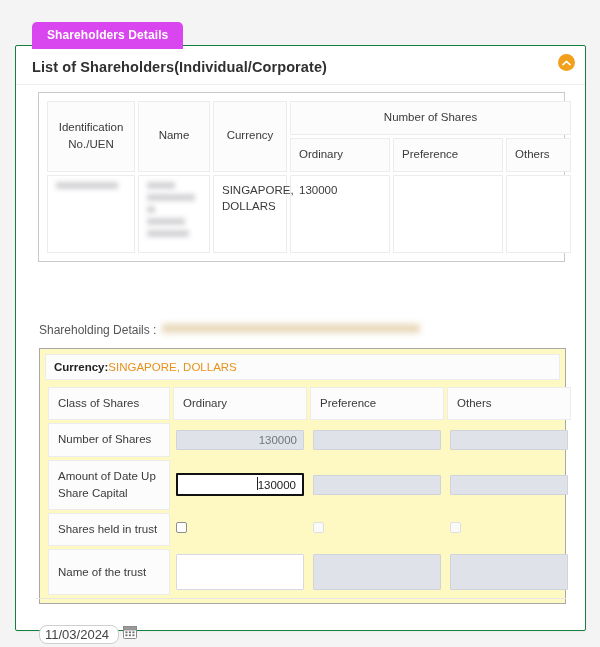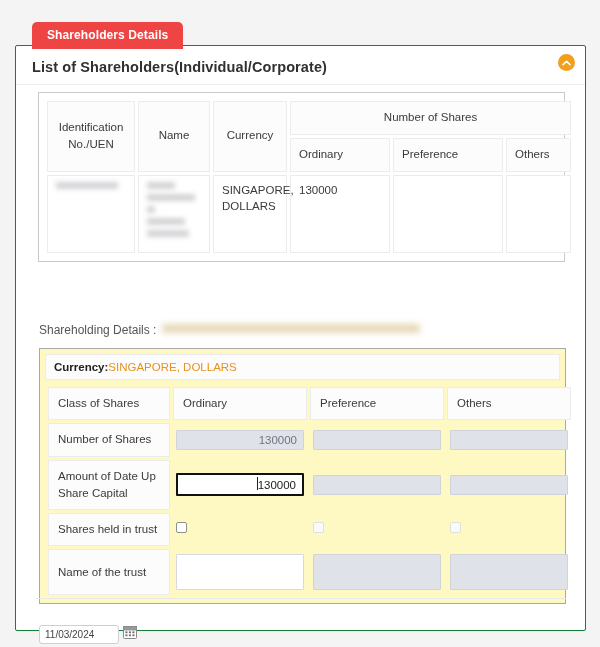--- a/index.html
+++ b/index.html
@@ -33,21 +33,21 @@
     font-weight: bold;
     color: #ffffff;
     line-height: 1;
     letter-spacing: .1px;
     white-space: nowrap;
     cursor: pointer;
     border: none;
     font-family: "Liberation Sans", sans-serif;
   }
   .tab.dark   { background: #3b3b3b; }
-  .tab.orange { background: #ef4444; }
+  .tab.orange { background: #d946ef; }
 
   
   .card {
     position: absolute;
     left: 15px; top: 45px;
     width: 571px; height: 586px;
     background: #ffffff;
     border: 1px solid #15803d;
     border-radius: 2px;
     box-shadow: 0 1px 2px rgba(0,0,0,.04);
@@ -243,25 +243,25 @@
     font-size: 12px;
     font-weight: bold;
     color: #2f2f2f;
   }
   .date-field {
     position: absolute;
     left: 23px; top: 579px;
     width: 80px; height: 19px;
     border: 1px solid #cfcfcf;
     background: #fff;
-    font-size: 10px;
+    font-size: 13px;
     color: #444;
     padding: 0 5px;
     font-family: "Liberation Sans", sans-serif;
-    border-radius: 3px;
+    border-radius: 8px;
   }
   .cal-icon {
     position: absolute;
     left: 107px; top: 579px;
     width: 14px; height: 14px;
     cursor: pointer;
   }
 </style>
 </head>
 <body>

